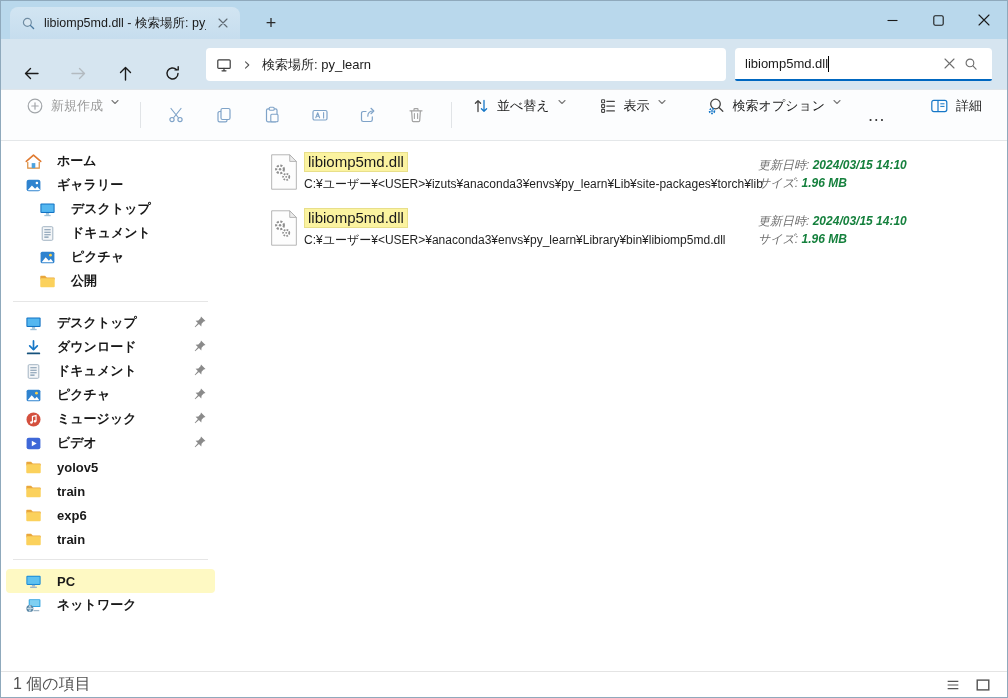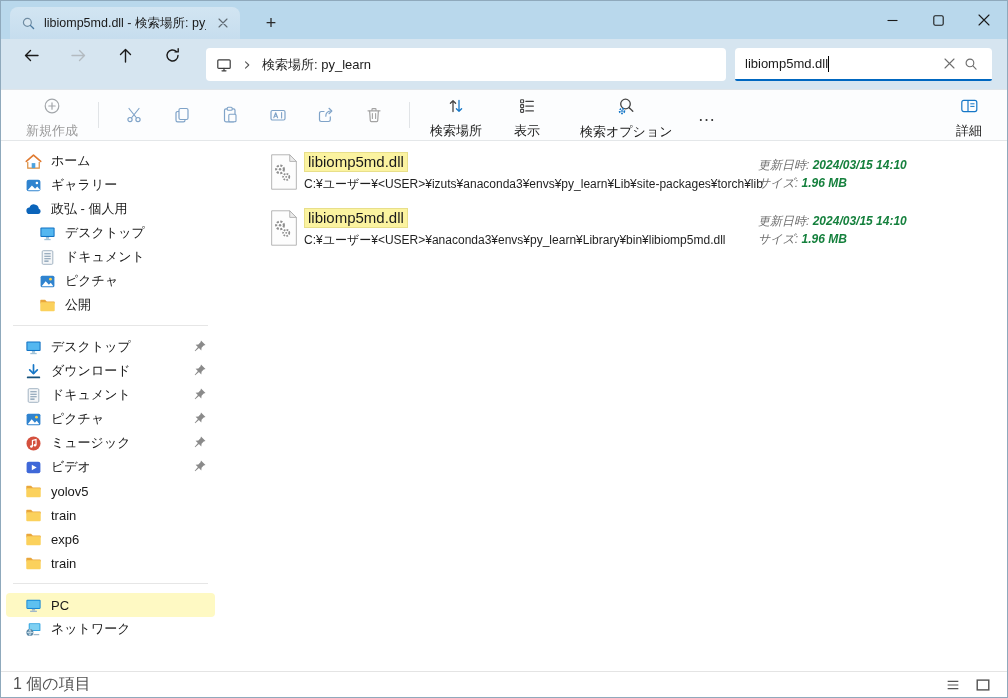--- a/index.html
+++ b/index.html
@@ -12,46 +12,46 @@
   .tab { position:absolute; left:9px; top:6px; width:230px; height:32px; background:linear-gradient(#d2e5f2,#c6ddee);
          border-radius:8px 8px 0 0; display:flex; align-items:center; padding:0 8px 0 11px; gap:8px; }
   .tab-title { flex:1; font-size:12.5px; color:#1a1a1a; white-space:nowrap; overflow:hidden; }
   .tab-close { width:18px; height:18px; display:flex; align-items:center; justify-content:center; border-radius:4px; }
   .new-tab { position:absolute; left:256px; top:8px; width:28px; height:28px; display:flex; align-items:center; justify-content:center;
              font-size:18px; color:#2a2a2a; font-weight:300; }
   .win-controls { position:absolute; right:0; top:0; height:38px; display:flex; }
   .win-btn { width:46px; height:38px; display:flex; align-items:center; justify-content:center; }
 
   
-  .addressrow { position:absolute; top:38px; left:0; right:0; height:50px; background:#d6e5f0; display:flex; align-items:flex-start; }
+  .addressrow { position:absolute; top:38px; left:0; right:0; height:50px; background:#d6e5f0; display:flex; align-items:flex-end; }
   .nav-btn { width:34px; height:32px; display:flex; align-items:center; justify-content:center; border-radius:4px; margin-left:13px; }
   .addressbox { position:absolute; left:205px; top:9px; width:520px; height:33px; background:#fff; border-radius:4px;
                 display:flex; align-items:center; padding:0 10px; gap:9px; }
   .address-text { font-size:13px; color:#1b1b1b; }
   .searchbox { position:absolute; left:734px; top:9px; width:257px; height:33px; background:#fff; border-radius:4px 4px 2px 2px;
                border-bottom:2px solid #0067c0; display:flex; align-items:center; padding:0 10px; }
   .search-text { font-size:13px; color:#1b1b1b; }
   .caret { display:inline-block; width:1px; height:16px; background:#000; vertical-align:-3px; }
   .searchbox .grow { flex:1; }
   .sb-icon { width:22px; height:22px; display:flex; align-items:center; justify-content:center; border-radius:3px; }
 
   
   .commandbar { position:absolute; top:88px; left:0; right:0; height:52px; background:#fcfdfe;
                 border-top:1px solid #dfe5ea; border-bottom:1px solid #e4e7e9; display:flex; align-items:center; padding:0 16px; }
-  .cmd-btn { display:flex; align-items:center; gap:7px; height:36px; padding:0 9px; border-radius:4px;flex-direction:column; }
+  .cmd-btn { display:flex; gap:7px; height:36px; padding:0 9px; border-radius:4px; }
   .cmd-btn .lbl { font-size:13px; }
   .cmd-btn.disabled .lbl { color:#9a9a9a; }
   .cmd-icon-btn { width:44px; height:36px; display:flex; align-items:center; justify-content:center; border-radius:4px; margin:0 2px; }
   .cmd-sep { width:1px; height:26px; background:#e1e4e7; margin:0 11px; }
   .spacer { flex:1; }
   .more-dots { font-size:18px; letter-spacing:2px; color:#3d3d3d; padding:0 10px; }
 
   
   .sidebar { position:absolute; top:140px; left:0; bottom:26px; width:219px; background:#fff; padding-top:8px; overflow:hidden; }
-  .side-row { position:relative; height:24px; display:flex; align-items:center; gap:9px; padding-left:19px; margin:0 5px; border-radius:4px; }
+  .side-row { position:relative; height:24px; display:flex; align-items:center; gap:15px; padding-left:19px; margin:0 5px; border-radius:4px;font-weight:bold; }
   .side-row.indent { padding-left:33px; }
   .side-row.selected { background:#fef9c3; }
   .side-row .s-lbl { font-size:13px; color:#191919; white-space:nowrap; }
   .side-row .pin { position:absolute; right:8px; top:4px; }
   .side-div { height:1px; background:#e6e6e6; margin:8px 12px 9px 12px; }
 
   .main { position:absolute; top:140px; left:219px; right:0; bottom:26px; background:#fff; padding-top:8px; }
   .result-item { position:relative; height:56px; margin-left:49px; }
   .result-icon { position:absolute; left:0; top:4px; }
   .result-text { margin-left:35px; padding-top:3px; }
@@ -305,21 +305,21 @@
 
     <div class="cmd-sep"></div>
 
     <div class="cmd-btn">
       <span>
         <svg width="18" height="18" viewBox="0 0 18 18">
             <path d="M6 14.5V3.8M3.4 6.3L6 3.7l2.6 2.6" fill="none" stroke="#454545" stroke-width="1.3" stroke-linecap="round" stroke-linejoin="round"></path>
             <path d="M12 3.5v10.7M9.4 11.7l2.6 2.6 2.6-2.6" fill="none" stroke="#1677c7" stroke-width="1.3" stroke-linecap="round" stroke-linejoin="round"></path>
           </svg>
       </span>
-      <span class="lbl">検索場所</span>
+      <span class="lbl">並べ替え</span>
       <svg width="10" height="10">
           <use href="#i-chevdown"></use>
         </svg>
     </div>
 
     <div class="cmd-btn" style="margin-left:14px">
       <span>
         <svg width="18" height="18" viewBox="0 0 18 18">
             <rect x="2.6" y="2.8" width="3" height="3" rx="0.6" fill="none" stroke="#454545" stroke-width="1.1"></rect>
             <rect x="2.6" y="7.6" width="3" height="3" rx="0.6" fill="none" stroke="#454545" stroke-width="1.1"></rect>
@@ -369,26 +369,20 @@
       <svg width="17" height="17">
           <use href="#i-home"></use>
         </svg>
       <span class="s-lbl">ホーム</span>
     </div>
     <div class="side-row">
       <svg width="17" height="17">
           <use href="#i-gallery"></use>
         </svg>
       <span class="s-lbl">ギャラリー</span>
-    </div>
-    <div class="side-row">
-      <svg width="17" height="17">
-          <use href="#i-onedrive"></use>
-        </svg>
-      <span class="s-lbl">政弘 - 個人用</span>
     </div>
     <div class="side-row indent">
       <svg width="17" height="17">
           <use href="#i-desktop"></use>
         </svg>
       <span class="s-lbl">デスクトップ</span>
     </div>
     <div class="side-row indent">
       <svg width="17" height="17">
           <use href="#i-doc"></use>

